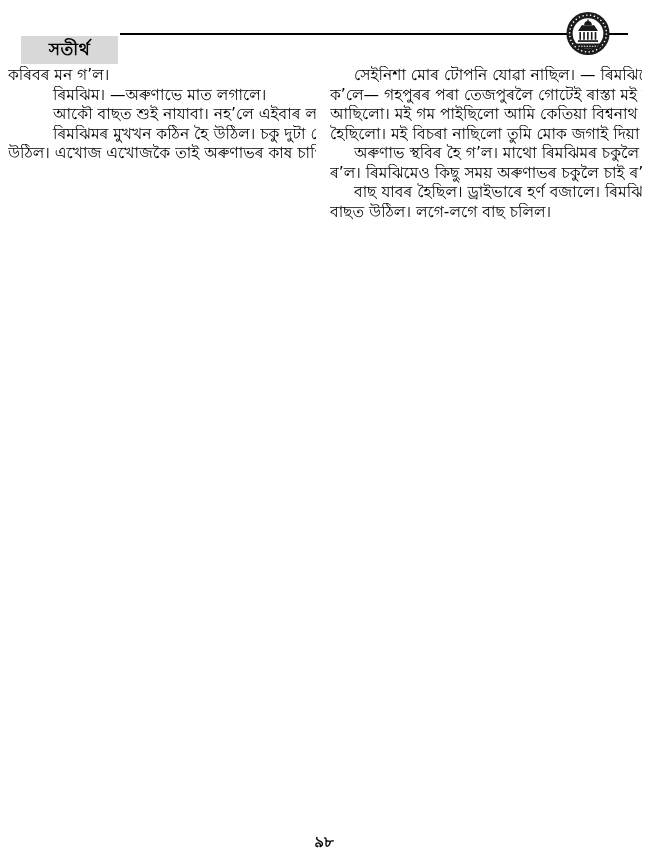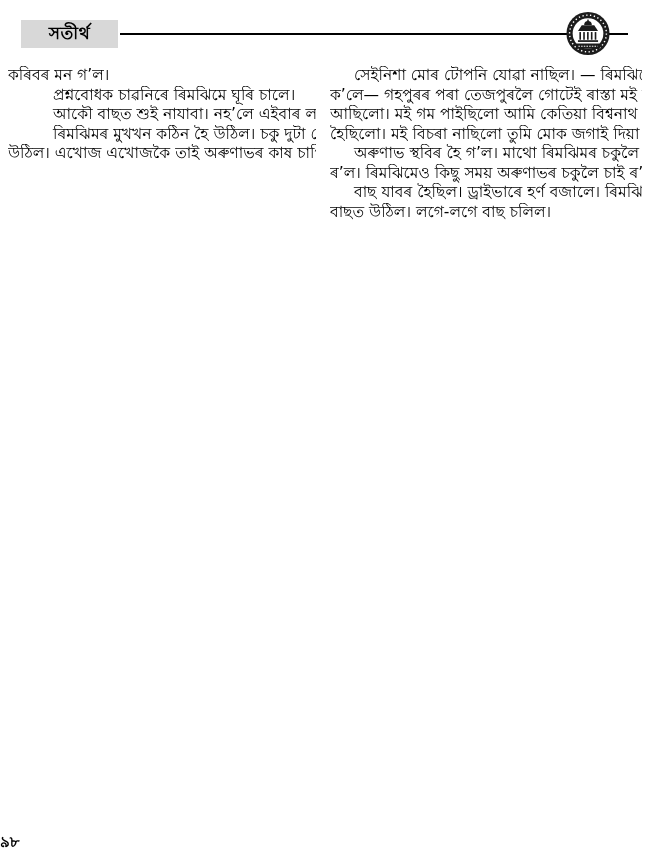--- a/index.html
+++ b/index.html
@@ -3,21 +3,21 @@
 <meta charset="utf-8">
 <style>
   html,body{margin:0;padding:0;}
   body{
     width:648px;height:865px;position:relative;background:#ffffff;
     font-family:"DejaVu Sans","Liberation Sans",sans-serif;
     color:#000;overflow:hidden;
   }
   
   .title-box{
-    position:absolute;left:21px;top:20px;width:97px;height:28px;
+    position:absolute;left:21px;top:36px;width:97px;height:28px;
     background:#d8d8d8;display:flex;align-items:center;justify-content:center;
   }
   .title-box span{font-size:17px;font-weight:bold;letter-spacing:.5px;}
   .header-rule{
     position:absolute;left:120px;top:33px;width:508px;height:2px;background:#000;
   }
   .seal{
     position:absolute;left:565px;top:10px;width:46px;height:47px;
   }
   
@@ -28,21 +28,21 @@
   .col-right{left:330px;width:312px;}
   .line{
     height:19.5px;line-height:19.5px;white-space:nowrap;overflow:hidden;
     text-align:justify;
   }
   .full{text-align-last:justify;}
   .col-left .indent{padding-left:45px;}
   .col-right .indent{padding-left:24px;}
   
   .page-number{
-    position:absolute;left:0;top:830px;width:648px;
+    position:absolute;left:0;top:830px;width:648px;text-align:center;
     font-size:15px;font-weight:bold;
   }
 </style>
 </head>
 <body>
 
 <div class="title-box">
   <span>সতীৰ্থ</span>
 </div>
 
@@ -70,21 +70,21 @@
 
     <rect x="13.5" y="31" width="21" height="1.8" fill="#1c1c1c"></rect>
 
     <rect x="11.5" y="34.5" width="25" height="5.5" rx="1.2" fill="#1c1c1c"></rect>
     <line x1="14" y1="37.3" x2="34" y2="37.3" stroke="#ffffff" stroke-width="1" stroke-dasharray="1.6 1.2"></line>
   </svg>
 </div>
 
 <div class="col col-left">
   <div class="line">কৰিবৰ মন গ’ল।</div>
-  <div class="line indent">প্ৰশ্নবোধক চাৱনিৰে ৰিমঝিমে ঘূৰি চালে।</div>
+  <div class="line indent">ৰিমঝিম। —অৰুণাভে মাত লগালে।</div>
   <div class="line indent full">আকৌ বাছত শুই নাযাবা। নহ’লে এইবাৰ লক্ষীমপুৰ</div>
   <div class="line indent full">ৰিমঝিমৰ মুখখন কঠিন হৈ উঠিল। চকু দুটা যেন জ্বলি</div>
   <div class="line full">উঠিল। এখোজ এখোজকৈ তাই অৰুণাভৰ কাষ চাপি আহিল।</div>
 </div>
 
 <div class="col col-right">
   <div class="line indent full">সেইনিশা মোৰ টোপনি যোৱা নাছিল। — ৰিমঝিমে</div>
   <div class="line full">ক’লে— গহপুৰৰ পৰা তেজপুৰলৈ গোটেই ৰাস্তা মই সাৰে</div>
   <div class="line full">আছিলো। মই গম পাইছিলো আমি কেতিয়া বিশ্বনাথ পাৰ</div>
   <div class="line">হৈছিলো। মই বিচৰা নাছিলো তুমি মোক জগাই দিয়া।</div>

